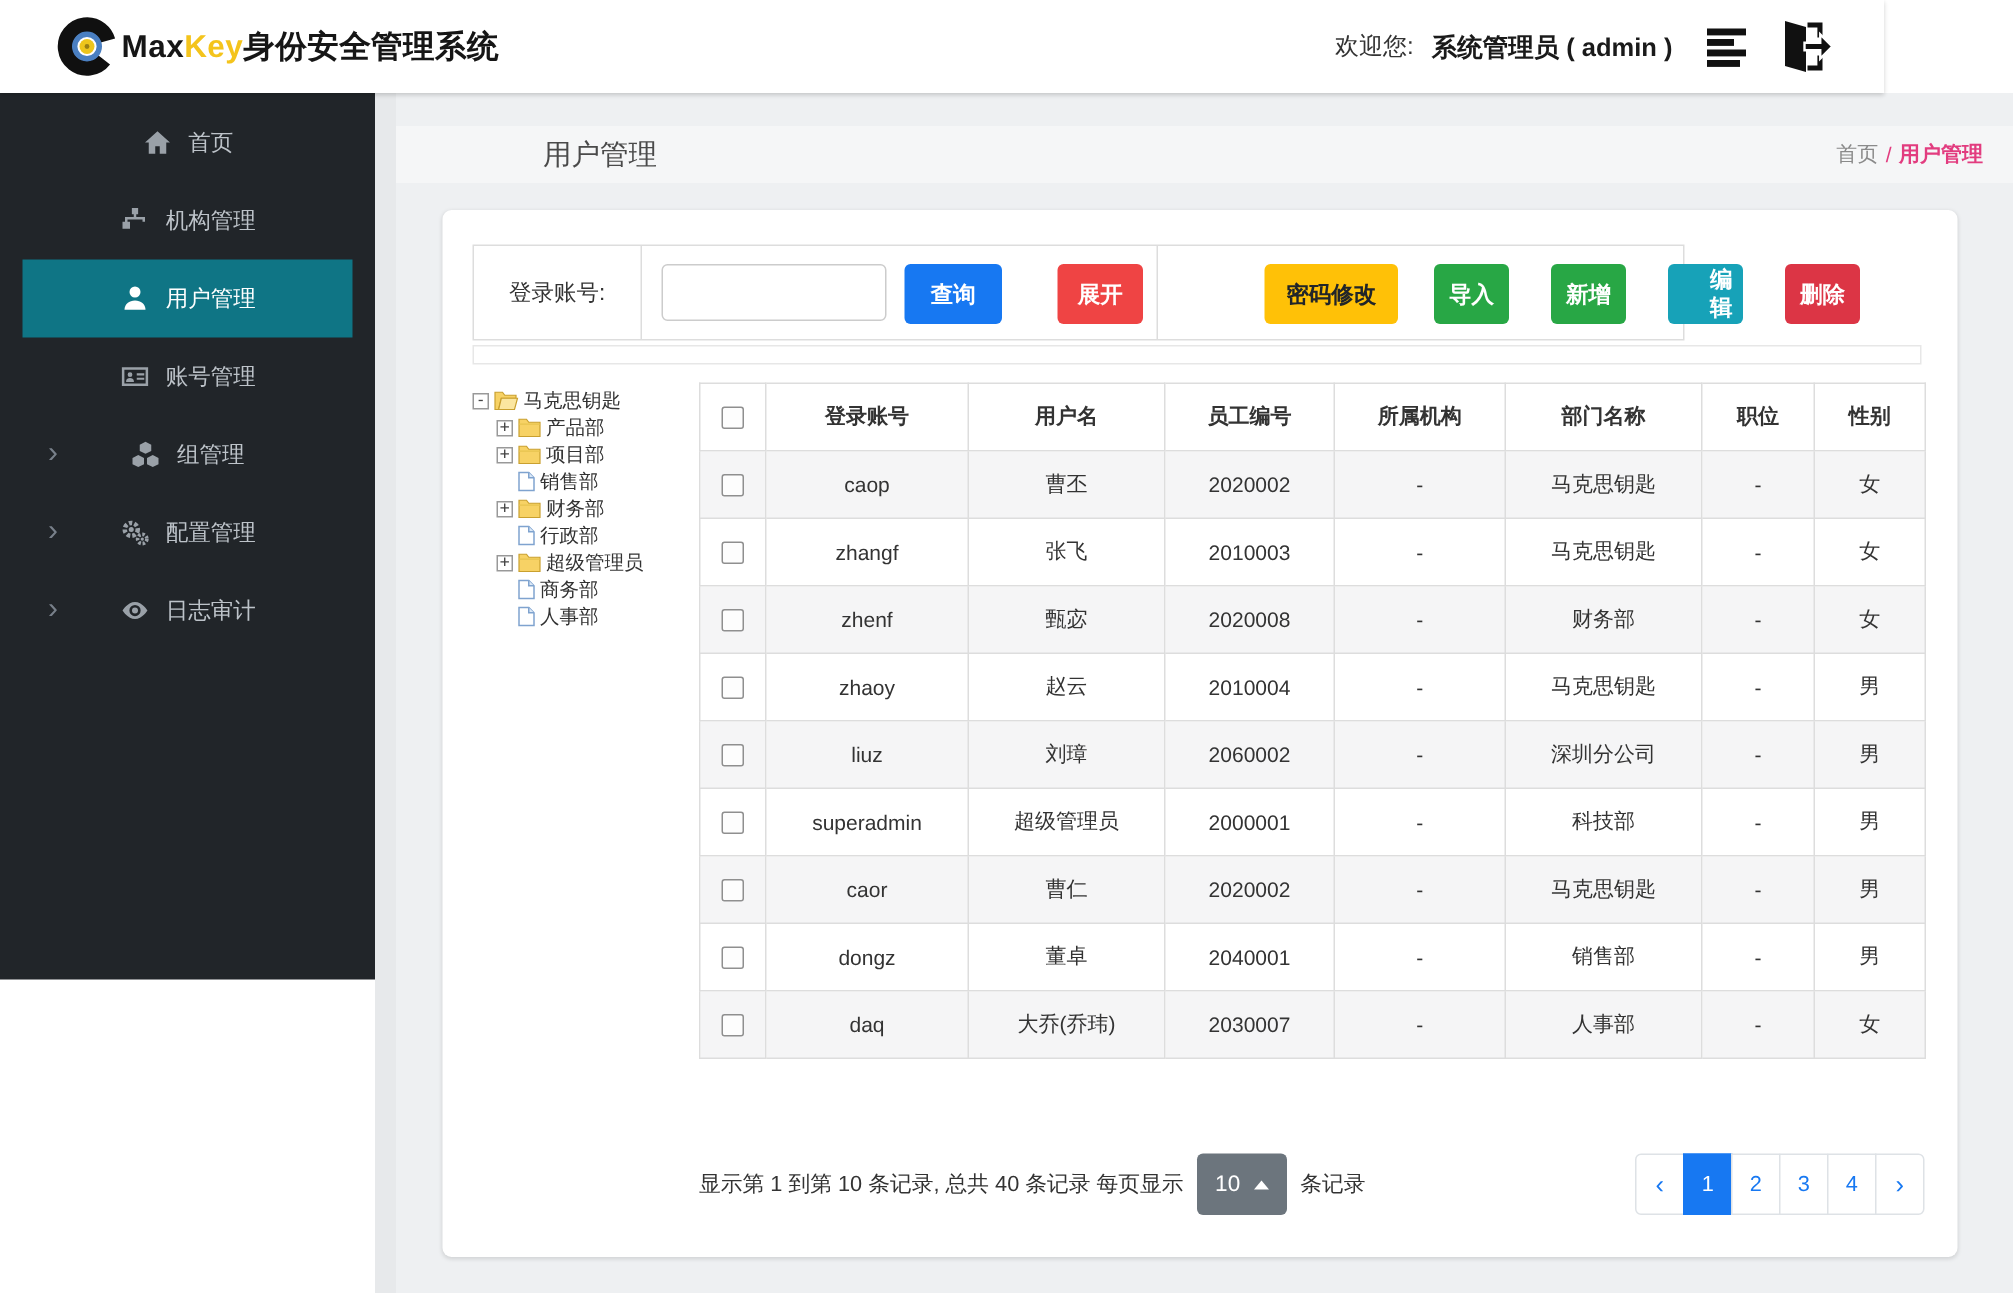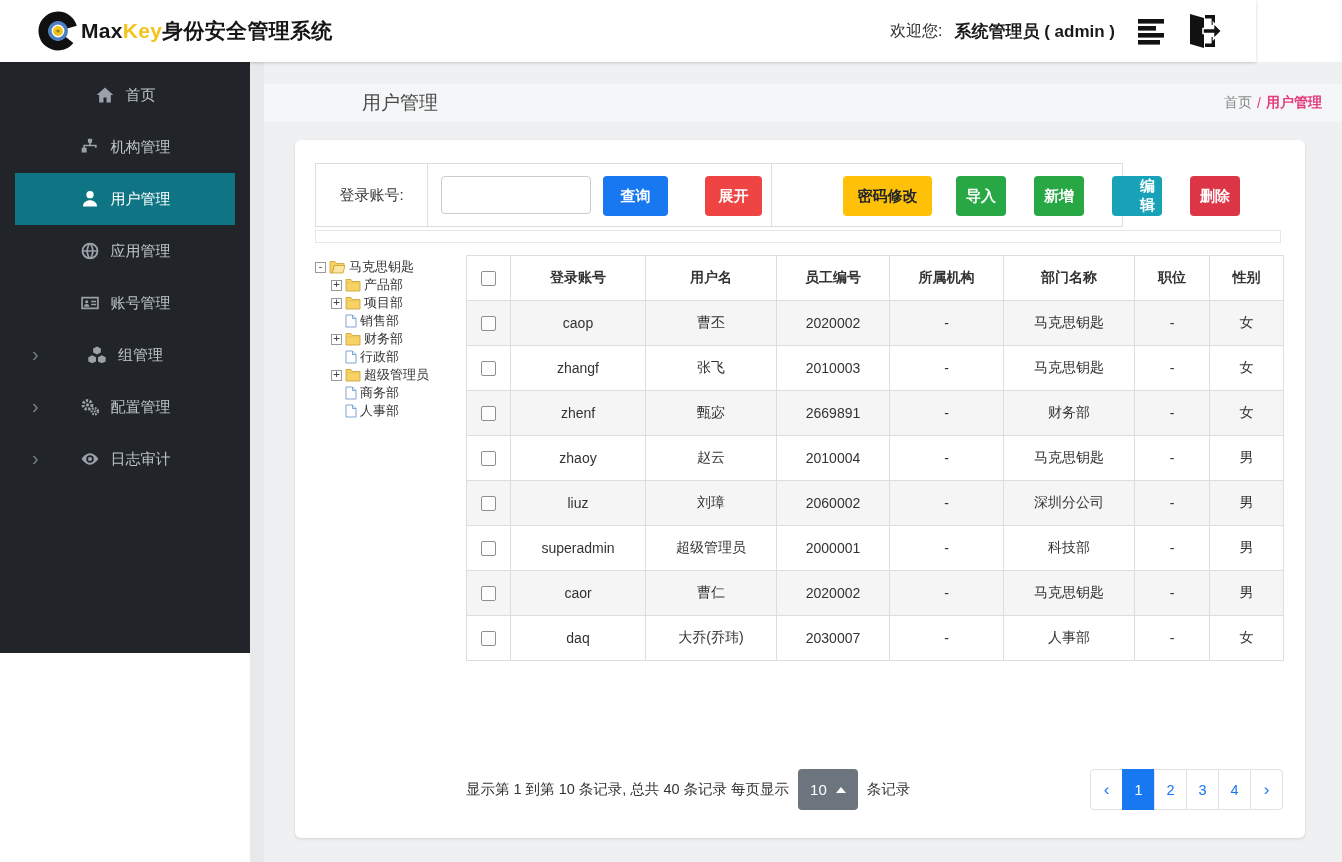--- a/index.html
+++ b/index.html
@@ -154,28 +154,20 @@
             <svg viewBox="0 0 24 24">
               <circle cx="12" cy="6.8" r="4.4"></circle>
               <path d="M3.6 21c0-4.6 3.8-7.4 8.4-7.4s8.4 2.8 8.4 7.4z"></path>
             </svg>
           </span>
           <span class="mi-label">用户管理</span>
         </div>
         <div class="menu-item">
           <span class="mi-icon">
             <svg viewBox="0 0 24 24">
-              <path d="M12 2a10 10 0 100 20 10 10 0 000-20zm7.9 9h-3.4a14 14 0 00-2-6.2A8.1 8.1 0 0119.9 11zM12 4.1c1 1.5 1.9 3.7 2.3 6.9H9.7c.4-3.2 1.3-5.4 2.3-6.9zM4.1 13h3.4c.2 2.3.9 4.5 2 6.2A8.1 8.1 0 014.1 13zm3.4-2H4.1a8.1 8.1 0 015.4-6.2 14 14 0 00-2 6.2zm2.2 2h4.6c-.4 3.2-1.3 5.4-2.3 6.9-1-1.5-1.9-3.7-2.3-6.9zm6.8 0h3.4a8.1 8.1 0 01-5.4 6.2 14 14 0 002-6.2z"></path>
-            </svg>
-          </span>
-          <span class="mi-label">应用管理</span>
-        </div>
-        <div class="menu-item">
-          <span class="mi-icon">
-            <svg viewBox="0 0 24 24">
               <path d="M1.5 4.5h21v15h-21zm2 2v11h17v-11zM8 8.6a1.9 1.9 0 110 3.8 1.9 1.9 0 010-3.8zM4.9 15.6c0-1.6 1.5-2.5 3.1-2.5s3.1.9 3.1 2.5v.8H4.9zM13.4 9.4h6v1.7h-6zm0 3.5h6v1.7h-6z"></path>
             </svg>
           </span>
           <span class="mi-label">账号管理</span>
         </div>
         <div class="menu-item">
           <span class="chev">›</span>
           <span class="mi-icon">
             <svg viewBox="0 0 24 24">
               <path d="M12 1.8l4.6 2.3v5L12 11.4 7.4 9.1v-5zM6.2 12.4l4.6 2.3v5l-4.6 2.3-4.6-2.3v-5zM17.8 12.4l4.6 2.3v5l-4.6 2.3-4.6-2.3v-5z"></path>
@@ -373,21 +365,21 @@
               <td>2010003</td>
               <td>-</td>
               <td>马克思钥匙</td>
               <td>-</td>
               <td>女</td>
             </tr>
             <tr>
               <td><span class="cbx"></span></td>
               <td>zhenf</td>
               <td>甄宓</td>
-              <td>2669891</td>
+              <td>2020008</td>
               <td>-</td>
               <td>财务部</td>
               <td>-</td>
               <td>女</td>
             </tr>
             <tr>
               <td><span class="cbx"></span></td>
               <td>zhaoy</td>
               <td>赵云</td>
               <td>2010004</td>
@@ -416,20 +408,30 @@
               <td>-</td>
               <td>男</td>
             </tr>
             <tr>
               <td><span class="cbx"></span></td>
               <td>caor</td>
               <td>曹仁</td>
               <td>2020002</td>
               <td>-</td>
               <td>马克思钥匙</td>
+              <td>-</td>
+              <td>男</td>
+            </tr>
+            <tr>
+              <td><span class="cbx"></span></td>
+              <td>dongz</td>
+              <td>董卓</td>
+              <td>2040001</td>
+              <td>-</td>
+              <td>销售部</td>
               <td>-</td>
               <td>男</td>
             </tr>
             <tr>
               <td><span class="cbx"></span></td>
               <td>daq</td>
               <td>大乔(乔玮)</td>
               <td>2030007</td>
               <td>-</td>
               <td>人事部</td>

